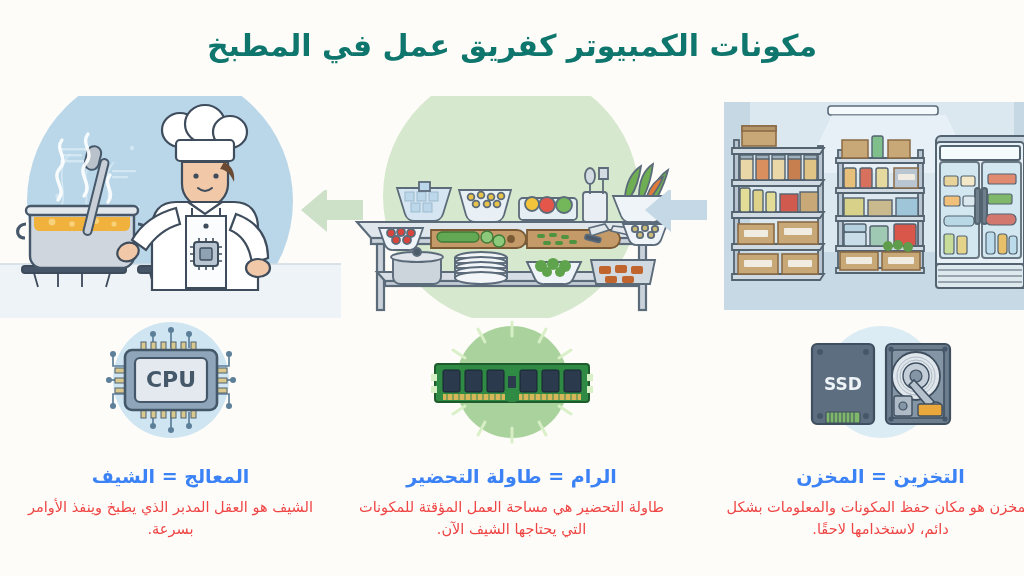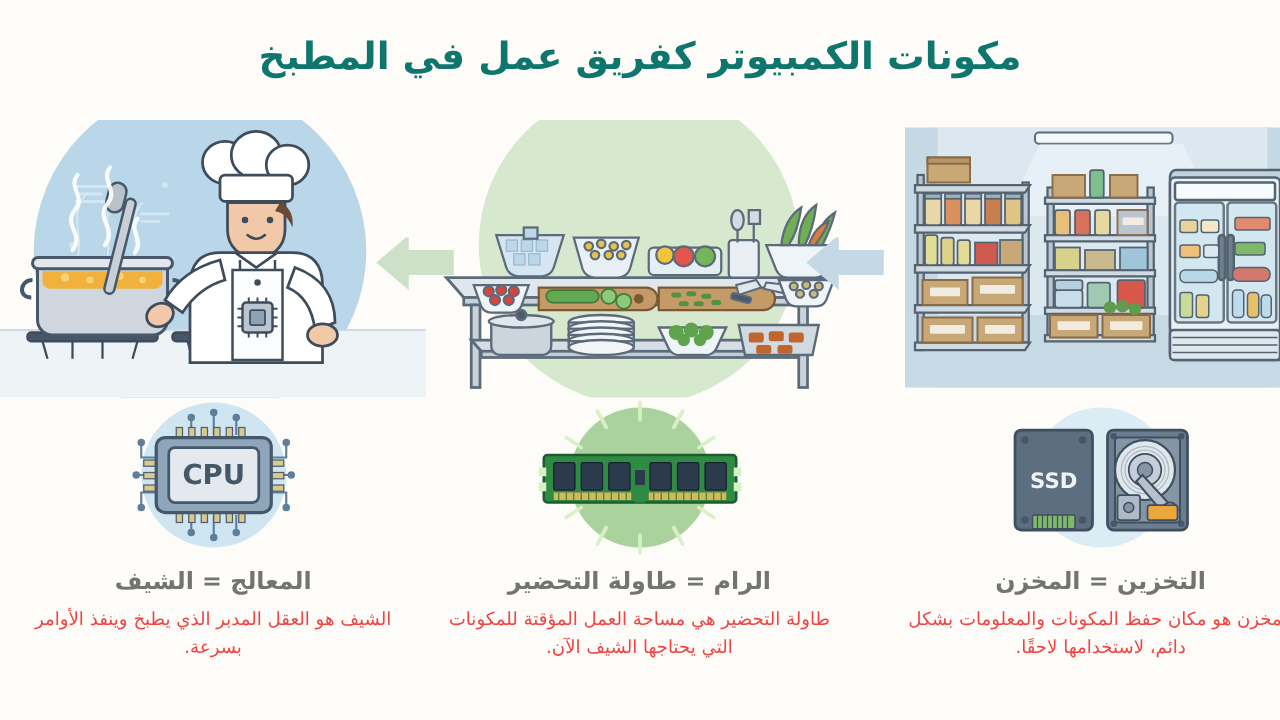--- a/index.html
+++ b/index.html
@@ -69,24 +69,24 @@
   
   .caption {
     position: absolute;
     top: 358px;
     left: 0;
     width: 341px;
     text-align: center;
     direction: rtl;
   }
   .caption h3 {
-    margin: 0 0 8px 0;
+    margin: 11px 0 8px 0;
     font-size: 19px;
     font-weight: bold;
-    color: #737373;
+    color: #3b82f6;
     line-height: 1.2;
   }
   .caption p {
     margin: 0 auto;
     width: 300px;
     font-size: 14.5px;
     color: #ef4444;
     line-height: 1.55;
   }
   .caption.wide p { width: 326px; }

